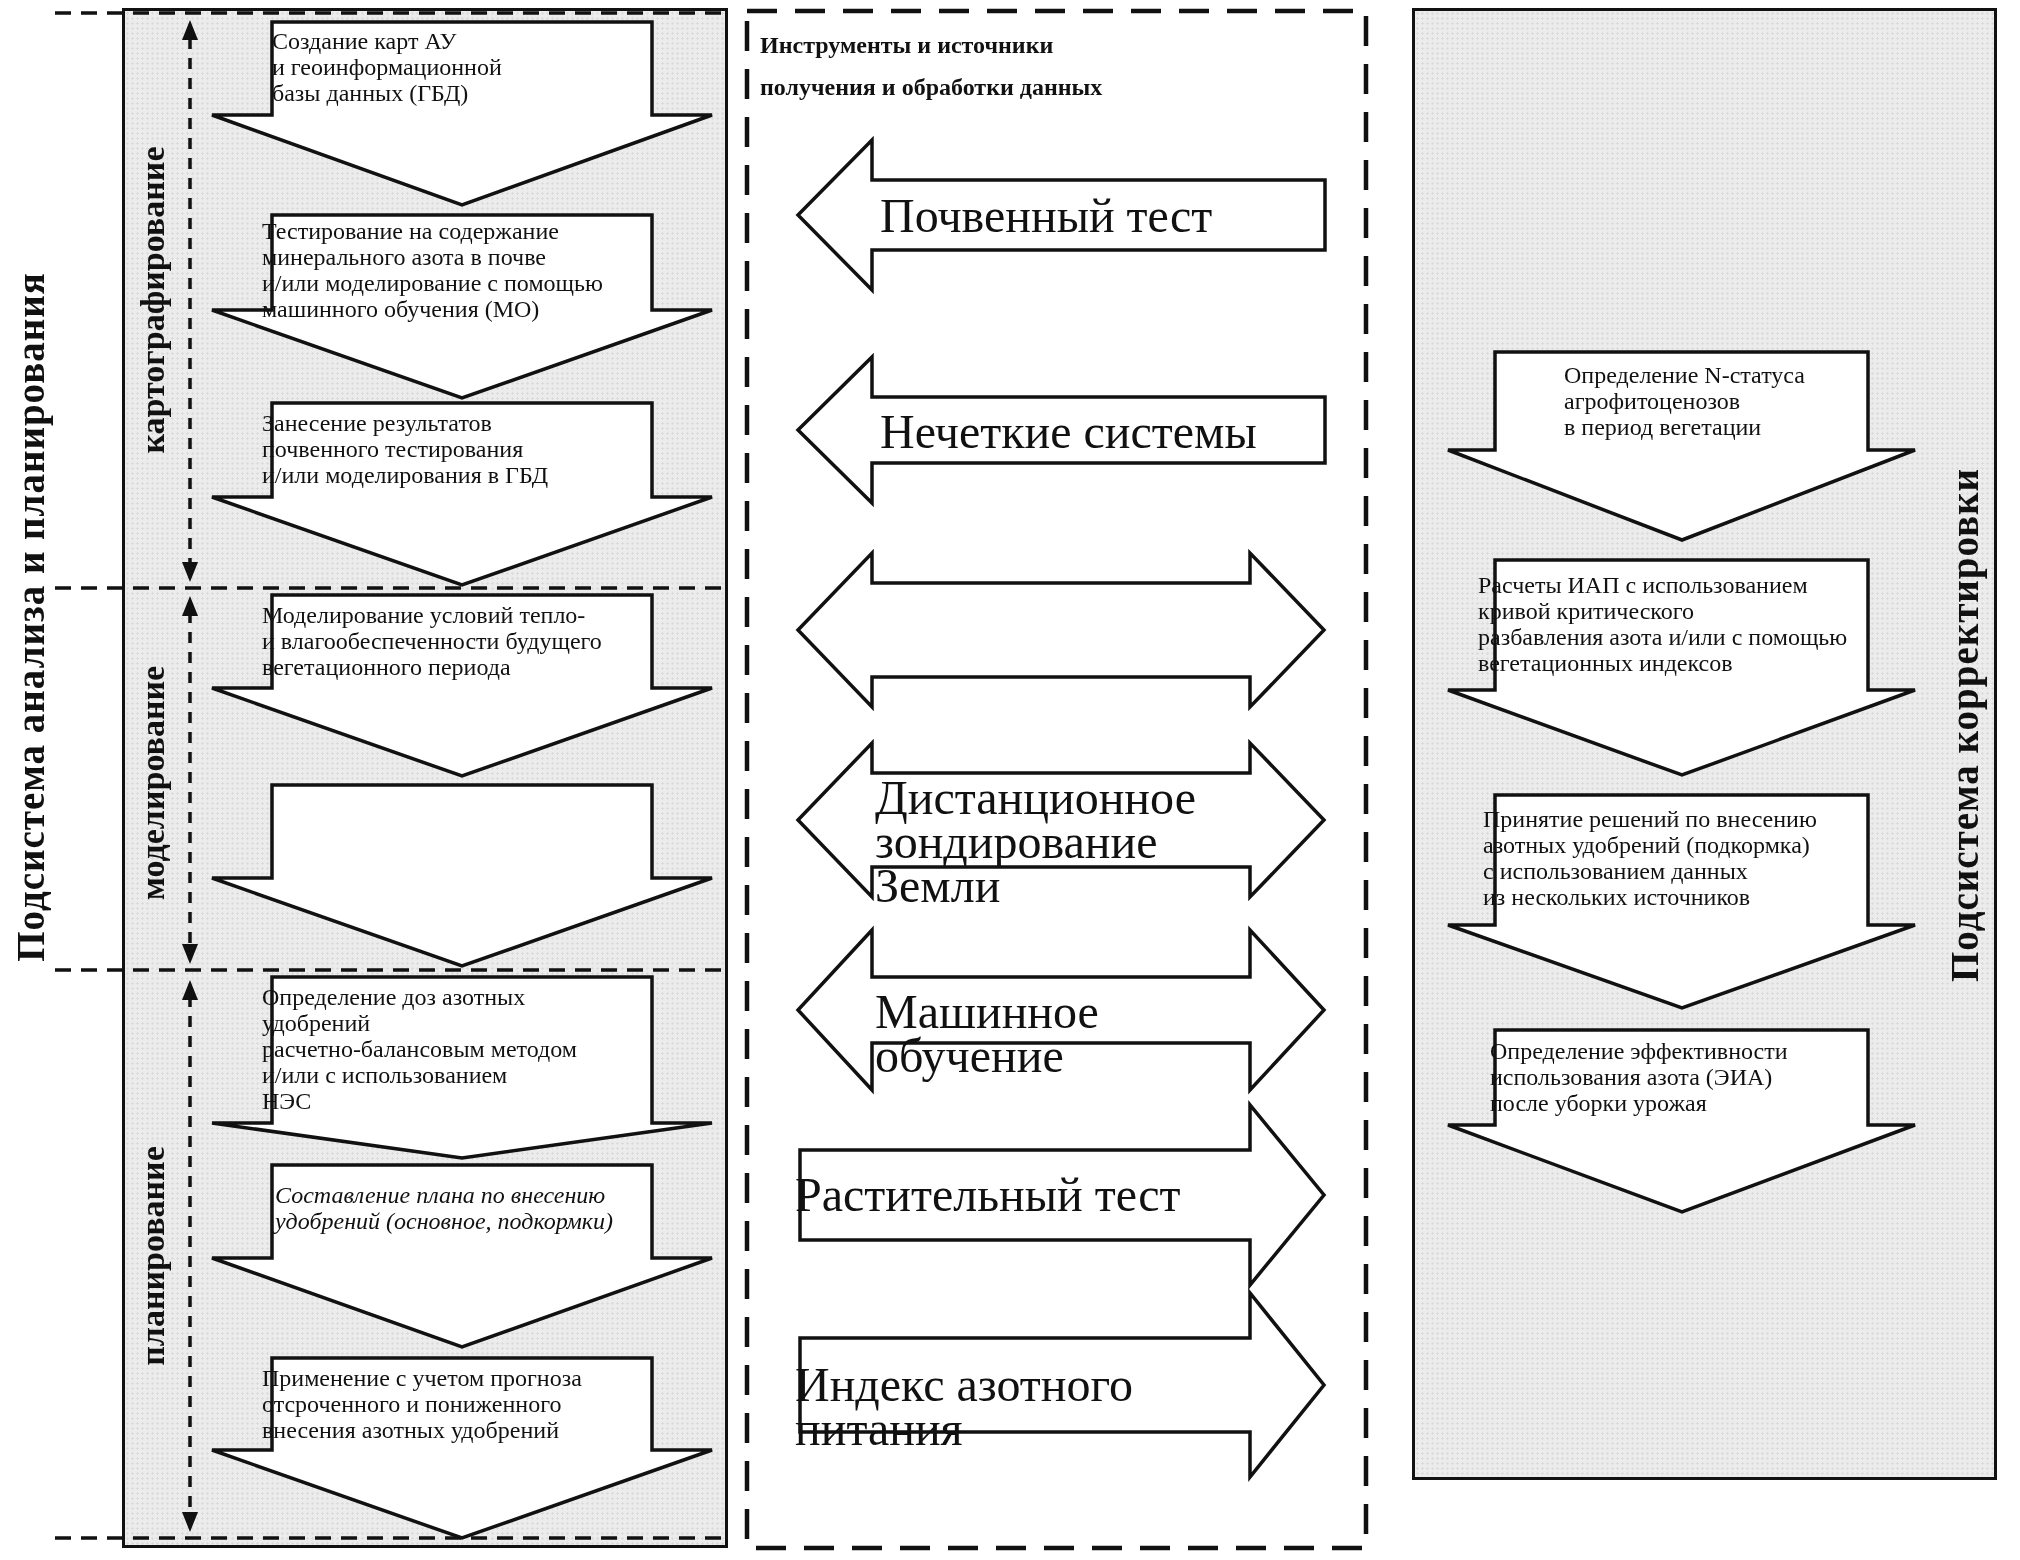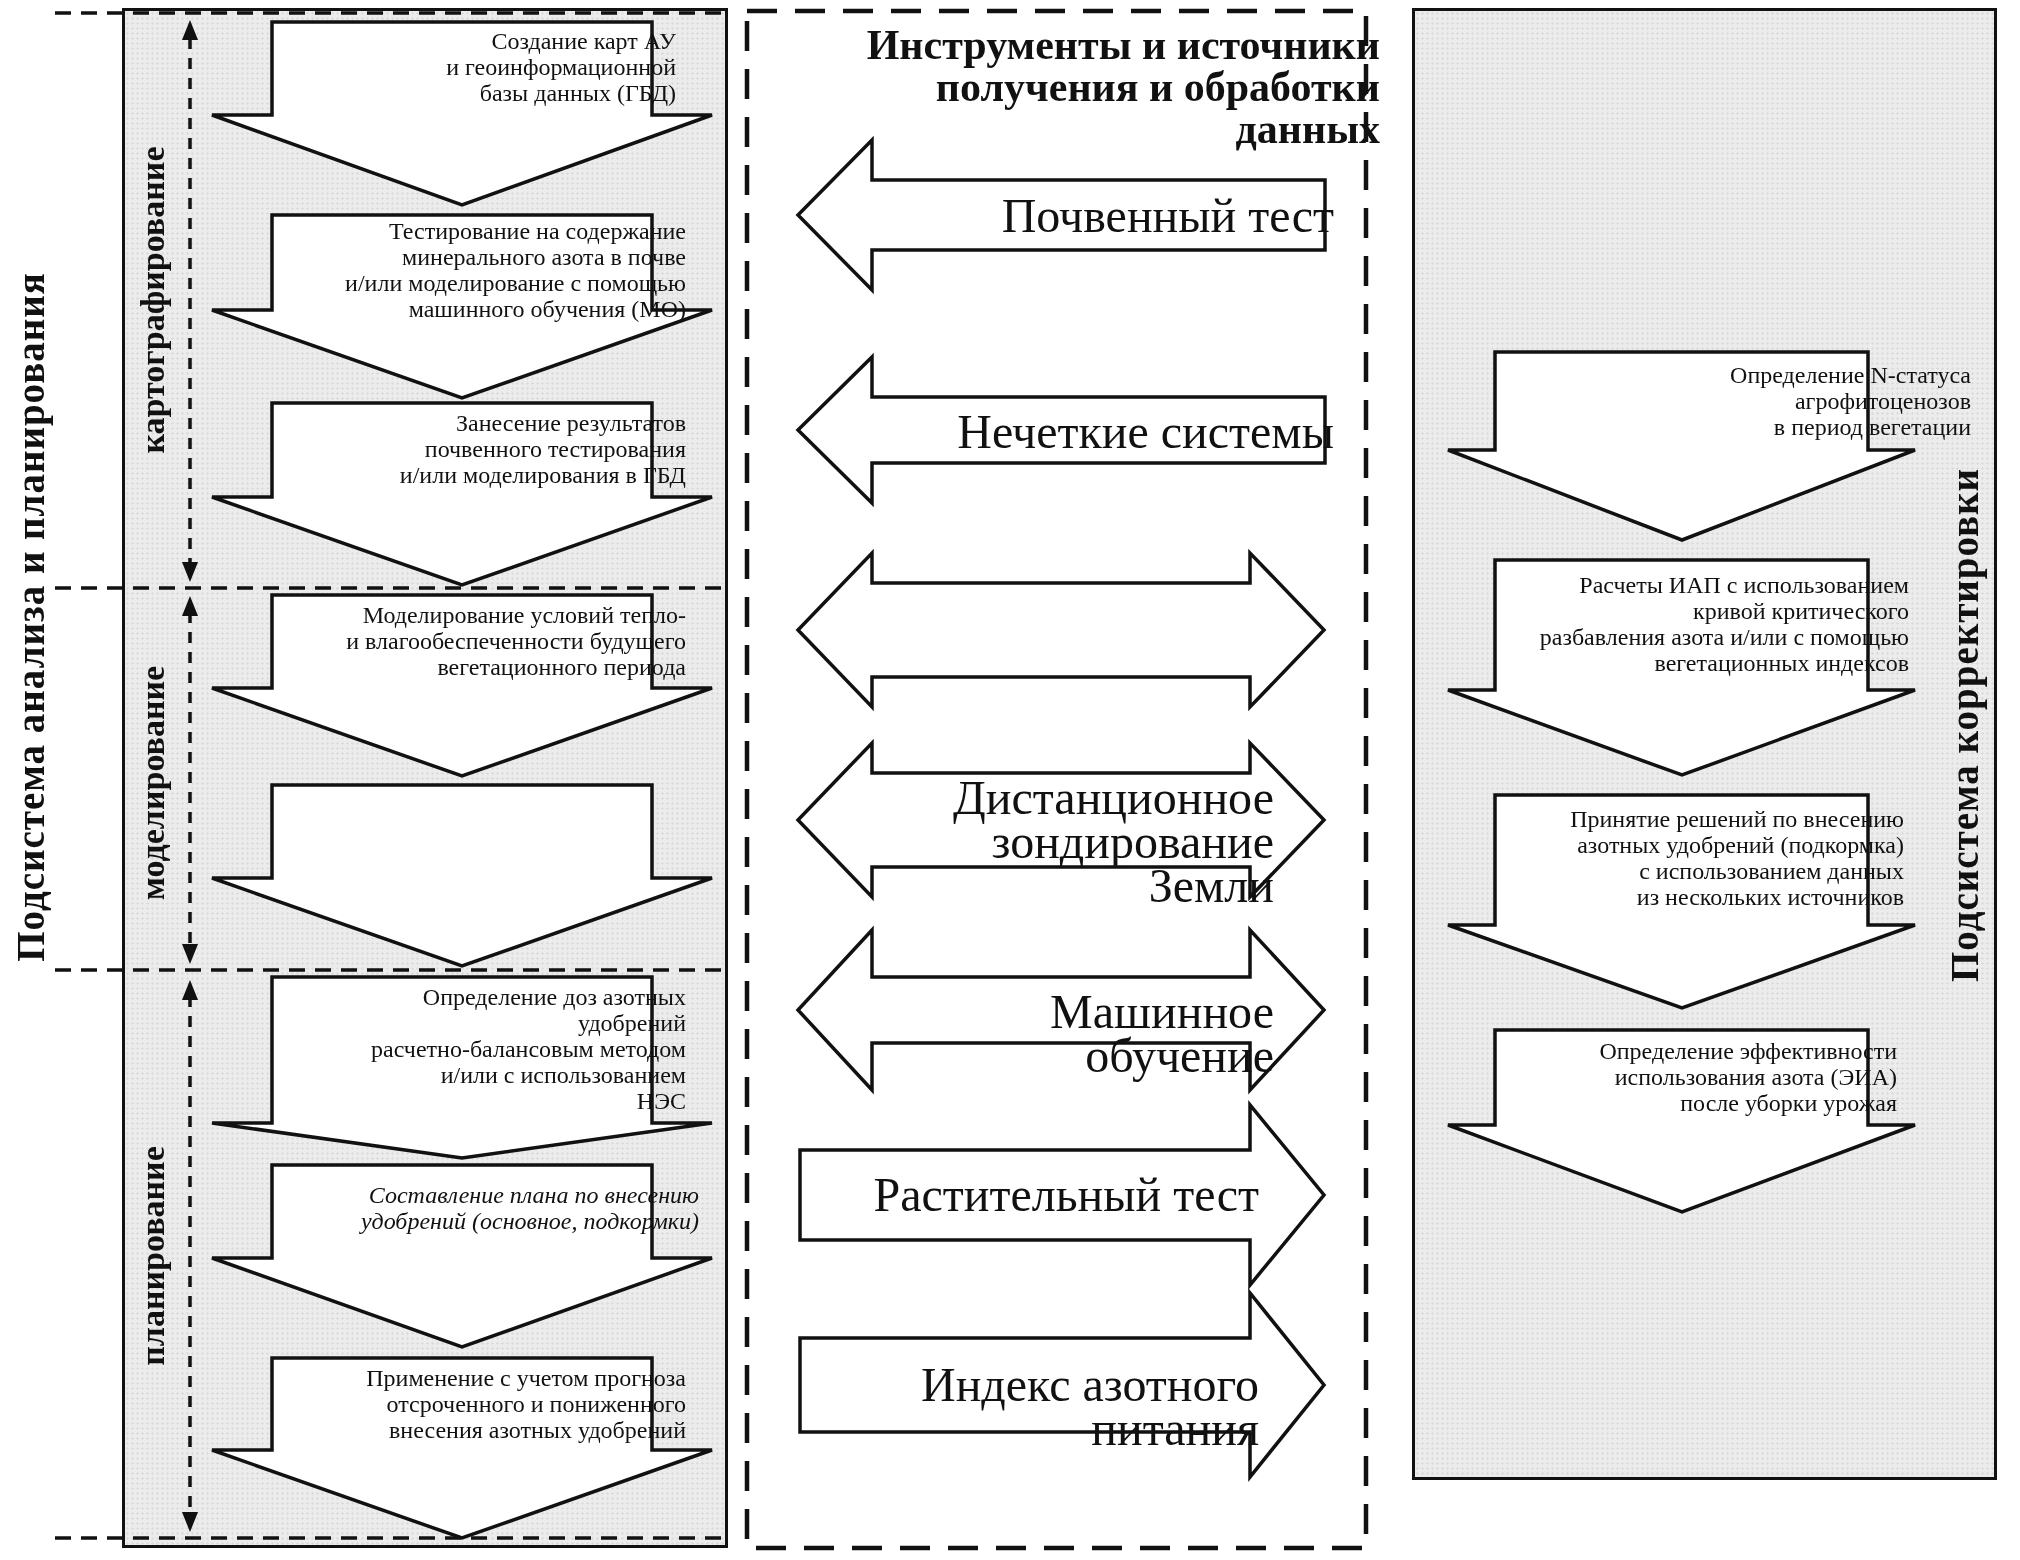--- a/index.html
+++ b/index.html
@@ -10,25 +10,25 @@
   }
   .panel {
     position:absolute; box-sizing:border-box;
     border:3px solid #111;
     background-color:#ececec;
     background-image:radial-gradient(#dcdcdc 1px, transparent 1.2px);
     background-size:5px 5px;
   }
   svg.overlay { position:absolute; left:0; top:0; }
   .txt {
-    position:absolute; text-align:right; white-space:pre-line;
-    font-size:24px; line-height:26px;padding-left:24px;
+    position:absolute; text-align:left; white-space:pre-line;
+    font-size:24px; line-height:26px;
   }
   .mid-label { font-size:48px; line-height:44px; }
-  .mid-title { font-size:42px; line-height:42px; font-weight:bold; }
+  .mid-title { font-size:24px; line-height:42px; font-weight:bold; }
   .vlabel {
     position:absolute; white-space:nowrap; font-weight:bold;
     transform:translate(-50%,-50%) rotate(-90deg);
   }
   .side-label { font-size:39px; letter-spacing:1px; }
   .section-label { font-size:34px; }
 </style>
 </head>
 <body>
 

